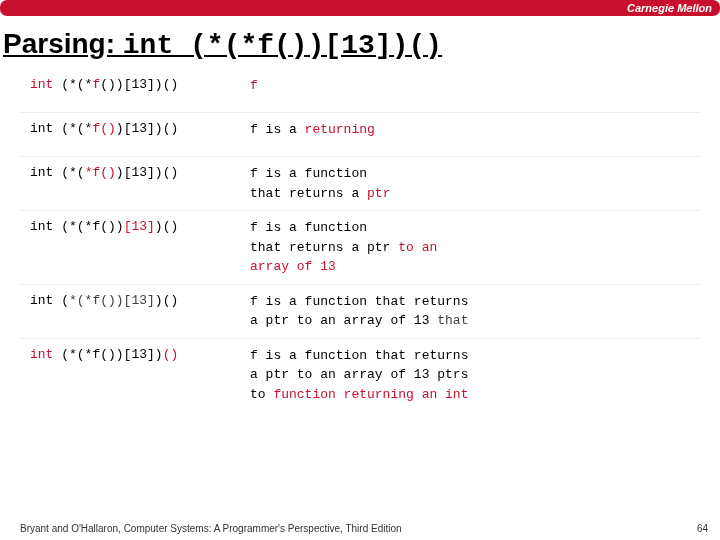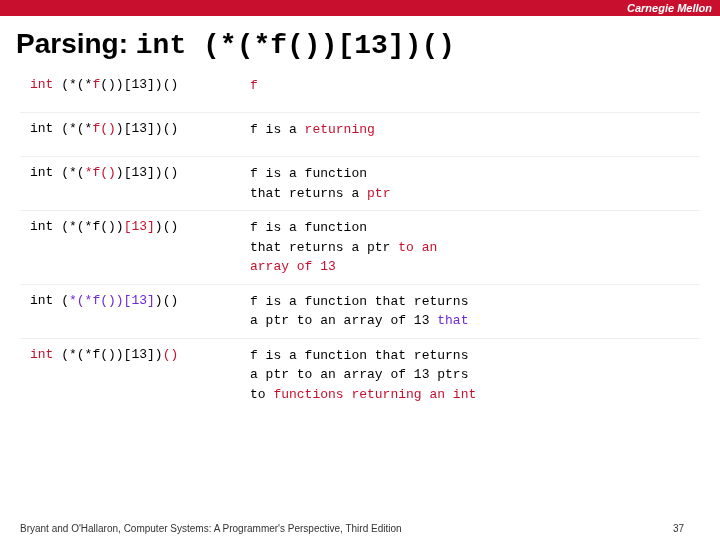--- a/index.html
+++ b/index.html
@@ -12,26 +12,28 @@
       position: relative;
     }
     .header-bar {
       background: #c8102e;
       color: #fff;
       text-align: right;
       font-size: 11px;
       padding: 2px 8px;
       font-style: italic;
       font-weight: bold;
+      border-radius: 7px;
     }
     .title {
       font-size: 28px;
       font-weight: bold;
-      padding: 12px 20px 8px 16px;
+      padding: 12px 20px 8px 3px;
       font-family: Arial, Helvetica, sans-serif;
+      text-decoration: underline;
     }
     .title .mono {
       font-family: 'Courier New', Courier, monospace;
       font-size: 28px;
     }
     .content {
       padding: 0 20px;
     }
     .row {
       display: flex;
@@ -55,33 +57,33 @@
       flex: 1;
       font-family: 'Courier New', Courier, monospace;
       font-size: 13px;
       color: #000;
       line-height: 1.5;
     }
     .footer {
       position: absolute;
       bottom: 6px;
       left: 20px;
-      right: 36px;
+      right: 12px;
       display: flex;
       justify-content: space-between;
       font-size: 10px;
       color: #333;
     }
 
     
     .hl-f { color: #c8102e; }
     .hl-fn { color: #c8102e; }
     .hl-ptr { color: #c8102e; }
     .hl-arr { color: #c8102e; }
-    .hl-ptrs { color: #6d28d9; }
+    .hl-ptrs { color: #404040; }
     .hl-int { color: #c8102e; }
 
     span.mono { font-family: 'Courier New', Courier, monospace; }
   </style>
 </head>
 <body>
 
 <div class="header-bar">
   <span>Carnegie Mellon</span>
 </div>
@@ -135,22 +137,22 @@
     <div class="right-desc">
       f is a function that returns<br>a ptr to an array of 13 <span class="hl-ptrs">that</span>
     </div>
   </div>
 
   <div class="row">
     <div class="left-code">
       <span class="hl-int">int</span> (*(*f())[13])<span class="hl-int">()</span>
     </div>
     <div class="right-desc">
-      f is a function that returns<br>a ptr to an array of 13 ptrs<br>to <span class="hl-int">functions returning an int</span>
+      f is a function that returns<br>a ptr to an array of 13 ptrs<br>to <span class="hl-int">function returning an int</span>
     </div>
   </div>
 
 </div>
 
 <div class="footer">
   <span>Bryant and O'Hallaron, Computer Systems: A Programmer's Perspective, Third Edition</span>
-  <span>37</span>
+  <span>64</span>
 </div>
 
 </body></html>

